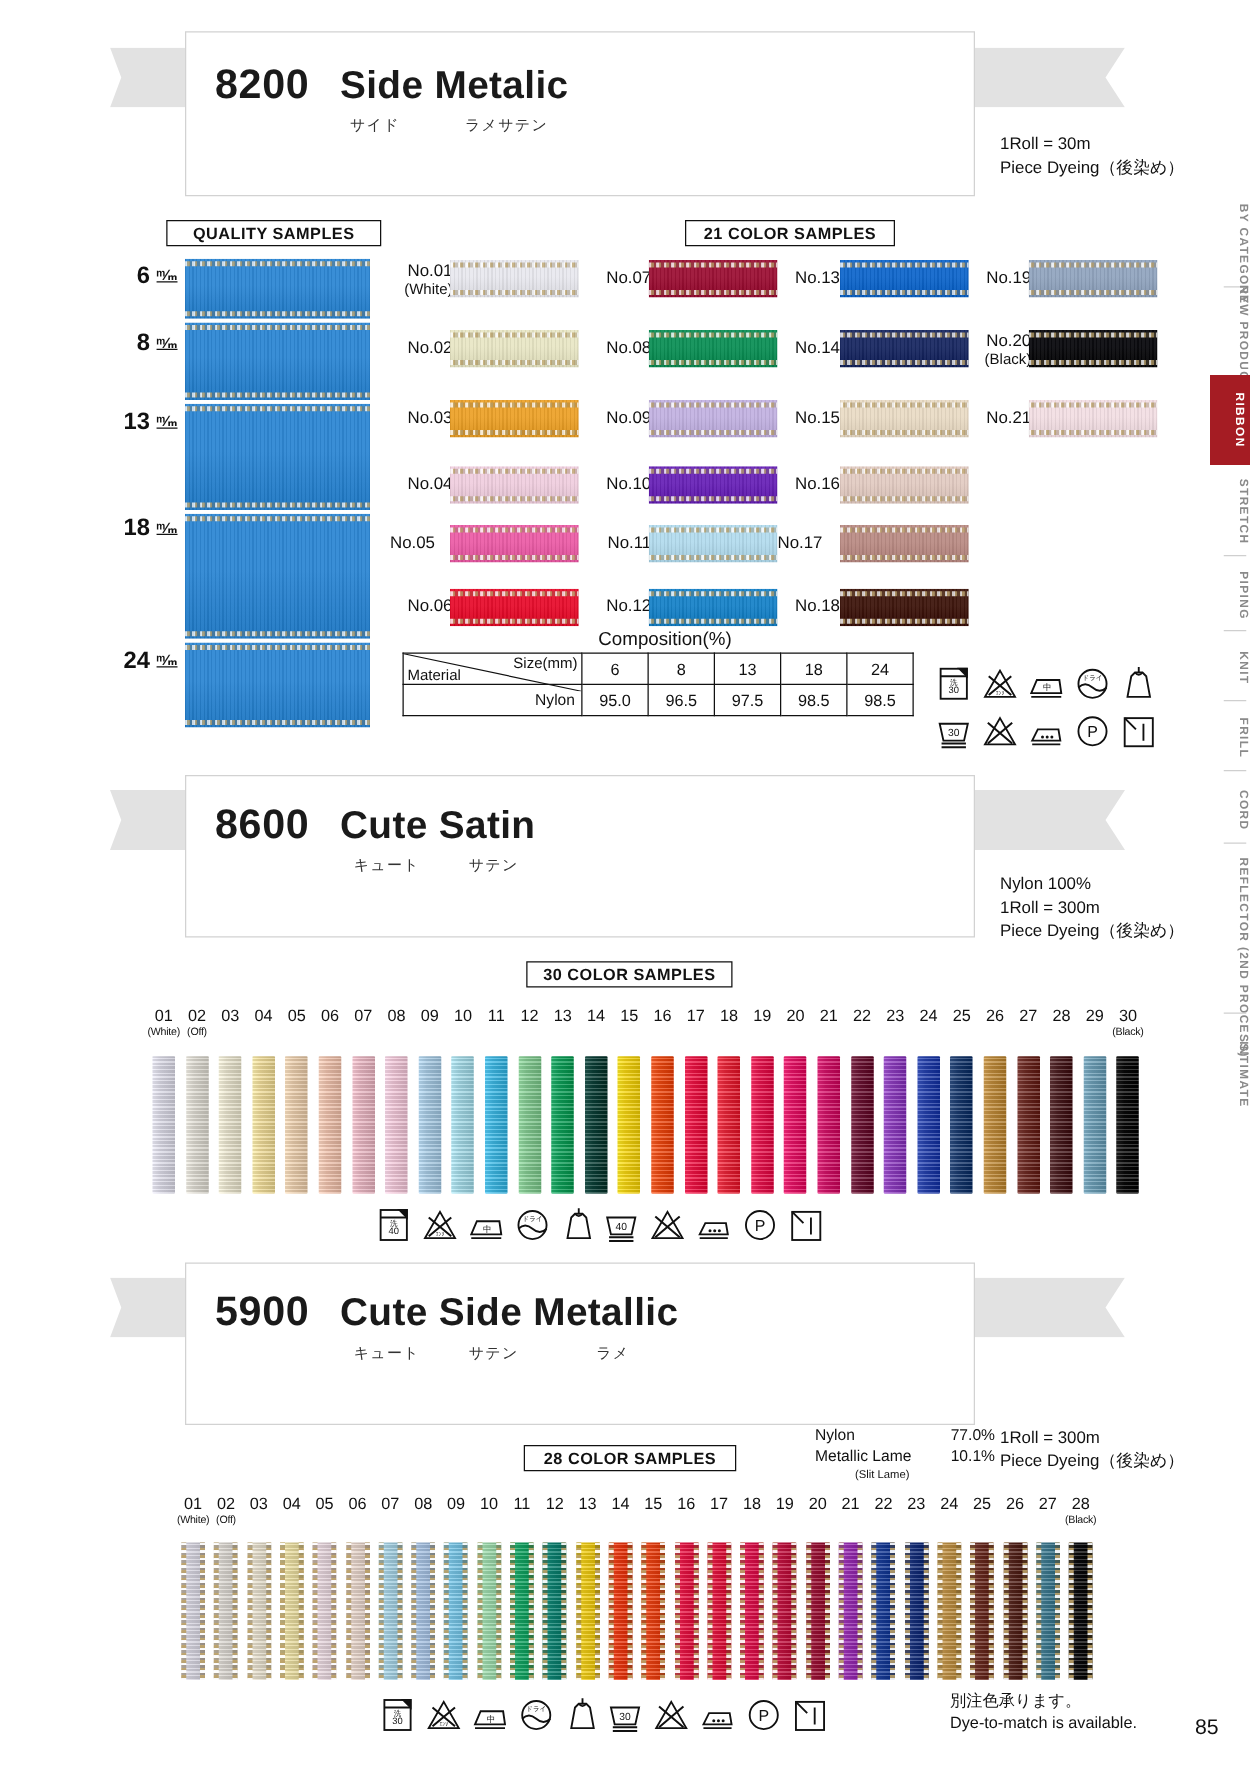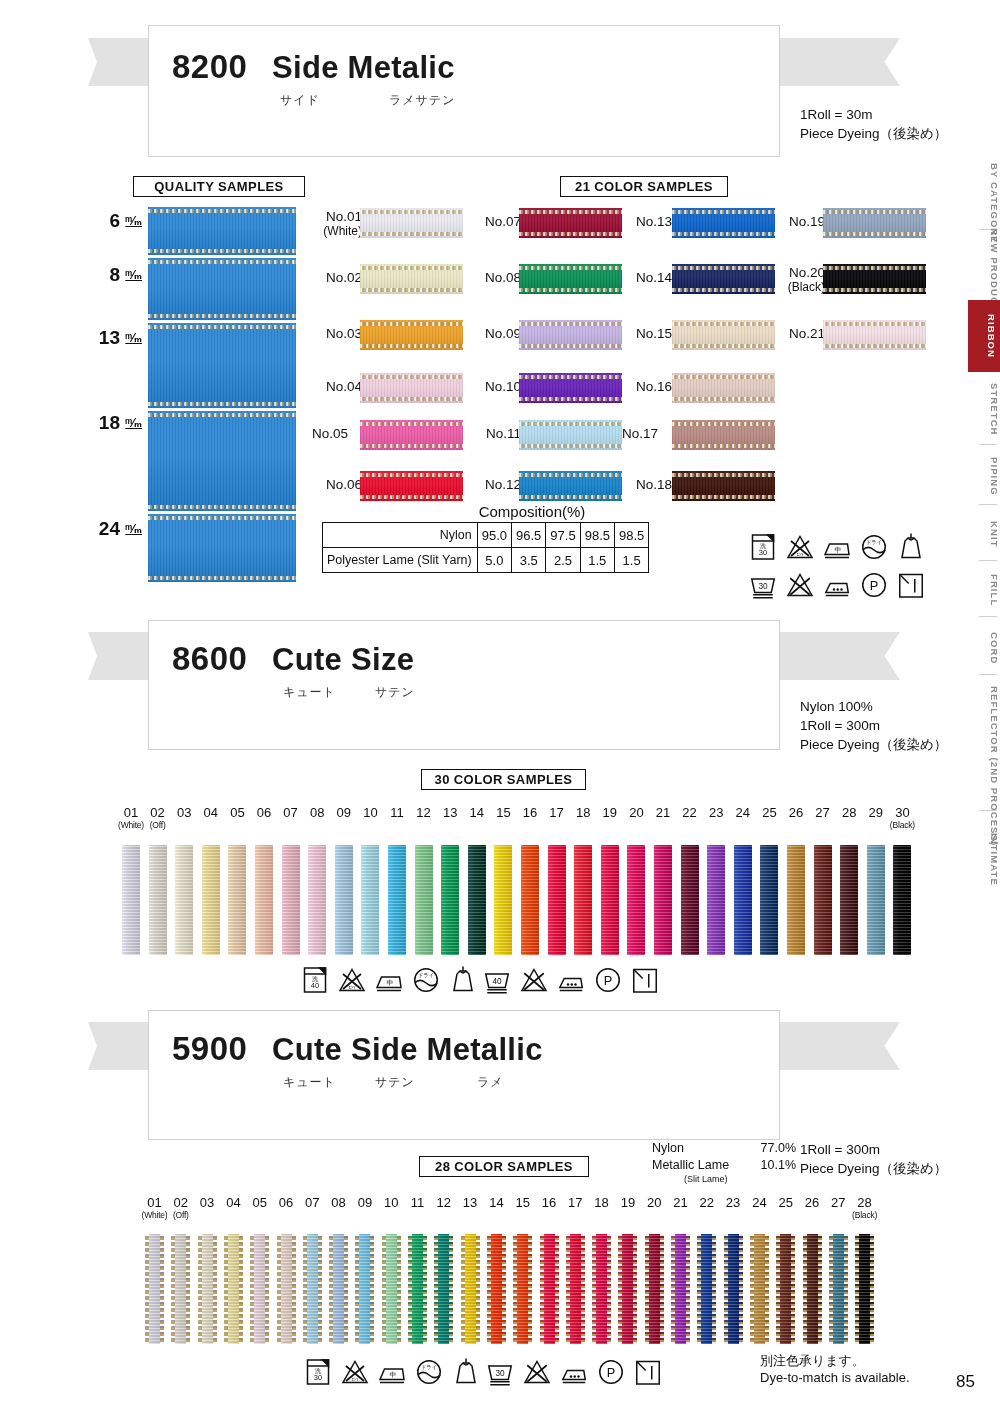--- a/index.html
+++ b/index.html
@@ -100,28 +100,28 @@
     <div class="railsep" style="top: 660px;"></div>
     <div class="tab" style="top: 676px; height: 66px;"><span>INTIMATE</span></div>
   </div>
 
 <div class="banner-tail" style="left:88px;top:38px;width:90px;height:48px;"></div>
 <div class="banner-tail" style="left:770px;top:38px;width:130px;height:48px;clip-path:polygon(0 0,100% 0,88% 50%,100% 100%,0 100%);"></div>
 <div class="banner-box" style="left:148px;top:25px;width:630px;height:130px;"></div>
 <div class="abs code" style="left:172px;top:48px;">8200</div>
 <div class="abs pname" style="left:272px;top:50px;">Side Metalic</div>
 <div class="abs kana" style="left:280px;top:92px;">サイド</div>
-<div class="abs kana" style="left:389px;top:92px;font-family:Liberation Mono, monospace;">ラメサテン</div>
+<div class="abs kana" style="left:372px;top:92px;font-family:Liberation Mono, monospace;">ラメサテン</div>
 <div class="abs sidenote" style="left:800px;top:105px;">
   <div>1Roll = 30m</div>
   <div>Piece Dyeing（後染め）</div>
 </div>
 
 <div class="abs capbox" style="left:133px;top:176px;width:150px;" id="cap-qs">QUALITY SAMPLES</div>
-<div class="abs capbox" style="left:560px;top:176px;width:146px;" id="cap-21">21 COLOR SAMPLES</div>
+<div class="abs capbox" style="left:548px;top:176px;width:146px;" id="cap-21">21 COLOR SAMPLES</div>
 
 <div id="quality-area">
     <div class="abs sizelab" style="left: 76px; top: 210px; width: 66px;"><span>6</span> <span class="frac">ᵐ⁄ₘ</span></div>
     <div class="hsw" style="left: 148px; top: 207px; width: 148px; height: 48px;">
       <div class="body" style="background: linear-gradient(rgb(47, 136, 212) 0%, rgb(47, 136, 212) 45%, rgb(29, 118, 194) 100%);"></div>
       <div class="edge" style="top: 2px; background-image: repeating-linear-gradient(90deg, rgba(255, 255, 255, 0.85) 0px, rgba(255, 255, 255, 0.85) 2px, rgba(190, 165, 110, 0.85) 2px, rgba(190, 165, 110, 0.85) 4px, rgba(120, 100, 60, 0.35) 4px, rgba(120, 100, 60, 0.35) 6px);"></div>
       <div class="edge" style="top: 42px; background-image: repeating-linear-gradient(90deg, rgba(255, 255, 255, 0.85) 0px, rgba(255, 255, 255, 0.85) 2px, rgba(190, 165, 110, 0.85) 2px, rgba(190, 165, 110, 0.85) 4px, rgba(120, 100, 60, 0.35) 4px, rgba(120, 100, 60, 0.35) 6px);"></div>
       <div style="position: absolute; inset: 0px; background-image: repeating-linear-gradient(90deg, rgba(0, 0, 0, 0.06) 0px, rgba(0, 0, 0, 0.06) 1px, rgba(255, 255, 255, 0.05) 1px, rgba(255, 255, 255, 0.05) 3px);"></div>
     </div>
     <div class="abs sizelab" style="left: 76px; top: 264px; width: 66px;"><span>8</span> <span class="frac">ᵐ⁄ₘ</span></div>
@@ -301,36 +301,42 @@
       <div class="edge" style="top: 2px; background-image: repeating-linear-gradient(90deg, rgba(255, 255, 255, 0.85) 0px, rgba(255, 255, 255, 0.85) 2px, rgba(190, 165, 110, 0.85) 2px, rgba(190, 165, 110, 0.85) 4px, rgba(120, 100, 60, 0.35) 4px, rgba(120, 100, 60, 0.35) 6px);"></div>
       <div class="edge" style="top: 24px; background-image: repeating-linear-gradient(90deg, rgba(255, 255, 255, 0.85) 0px, rgba(255, 255, 255, 0.85) 2px, rgba(190, 165, 110, 0.85) 2px, rgba(190, 165, 110, 0.85) 4px, rgba(120, 100, 60, 0.35) 4px, rgba(120, 100, 60, 0.35) 6px);"></div>
       <div style="position: absolute; inset: 0px; background-image: repeating-linear-gradient(90deg, rgba(0, 0, 0, 0.06) 0px, rgba(0, 0, 0, 0.06) 1px, rgba(255, 255, 255, 0.05) 1px, rgba(255, 255, 255, 0.05) 3px);"></div>
     </div>
   </div>
 
 <div class="abs comptitle" style="left:322px;top:503px;width:420px;">Composition(%)</div>
 <div class="abs" style="left:322px;top:522px;">
   <table class="comp">
     <tbody>
+        <tr>
+      <td class="cornercell">
+        <svg class="diag" viewBox="0 0 142 30" preserveAspectRatio="none">
+          <line x1="0" y1="0" x2="142" y2="30" stroke="#111" stroke-width="1"></line>
+        </svg>
+        <span class="sz">Size(mm)</span>
+        <span class="mt">Material</span>
+      </td>
+      <td style="width:44px">6</td>
+      <td style="width:44px">8</td>
+      <td style="width:44px">13</td>
+      <td style="width:44px">18</td>
+      <td style="width:44px">24</td>
+    </tr>
     <tr>
       <td class="lbl">Nylon</td>
       <td>95.0</td>
       <td>96.5</td>
       <td>97.5</td>
       <td>98.5</td>
       <td>98.5</td>
     </tr>
-    <tr>
-      <td class="lbl">Polyester Lame (Slit Yarn)</td>
-      <td>5.0</td>
-      <td>3.5</td>
-      <td>2.5</td>
-      <td>1.5</td>
-      <td>1.5</td>
-    </tr>
   </tbody>
     </table>
 </div>
 
 <div class="carerow" id="care-8200-a" style="left:748px;top:532px;">
     <div class="careicon"><svg width="30" height="30" viewBox="0 0 40 40" fill="none" stroke="#111" stroke-width="2">
         <rect x="6" y="4" width="28" height="32"></rect>
           <path d="M6 12 L34 12"></path>
           <path d="M26 4 L34 4 L34 12 Z" fill="#111"></path>
           <text x="20" y="21" font-size="8" fill="#111" stroke="none" text-anchor="middle" font-family="sans-serif">洗</text>
@@ -382,21 +388,21 @@
         <rect x="5" y="6" width="30" height="30"></rect>
           <path d="M5 6 L17 18"></path>
           <path d="M25 12 L25 30"></path>
       </svg></div>
   </div>
 
 <div class="banner-tail" style="left:88px;top:632px;width:90px;height:48px;"></div>
 <div class="banner-tail" style="left:770px;top:632px;width:130px;height:48px;clip-path:polygon(0 0,100% 0,88% 50%,100% 100%,0 100%);"></div>
 <div class="banner-box" style="left:148px;top:620px;width:630px;height:128px;"></div>
 <div class="abs code" style="left:172px;top:640px;">8600</div>
-<div class="abs pname" style="left:272px;top:642px;">Cute Size</div>
+<div class="abs pname" style="left:272px;top:642px;">Cute Satin</div>
 <div class="abs kana" style="left:283px;top:684px;">キュート</div>
 <div class="abs kana" style="left:375px;top:684px;">サテン</div>
 <div class="abs sidenote" style="left:800px;top:697px;">
   <div>Nylon 100%</div>
   <div>1Roll = 300m</div>
   <div>Piece Dyeing（後染め）</div>
 </div>
 <div class="abs capbox" style="left:421px;top:769px;width:143px;" id="cap-30">30 COLOR SAMPLES</div>
 
 <div id="colors-8600">

